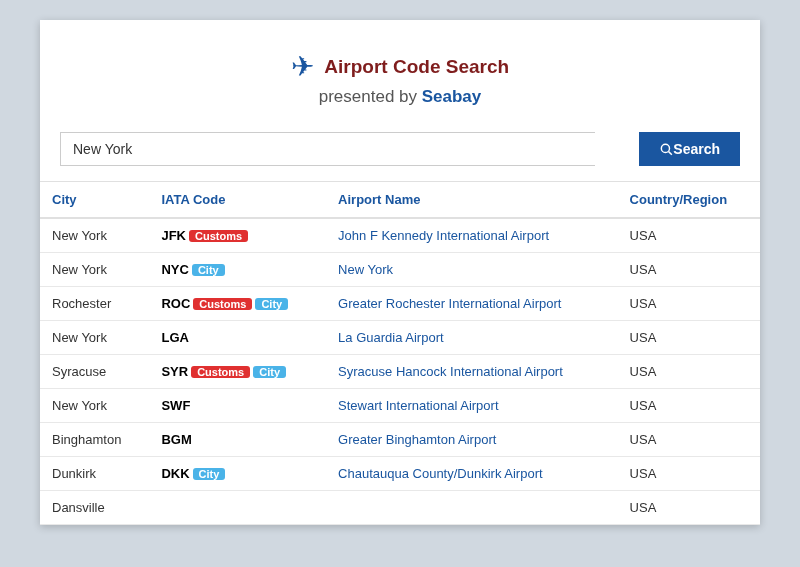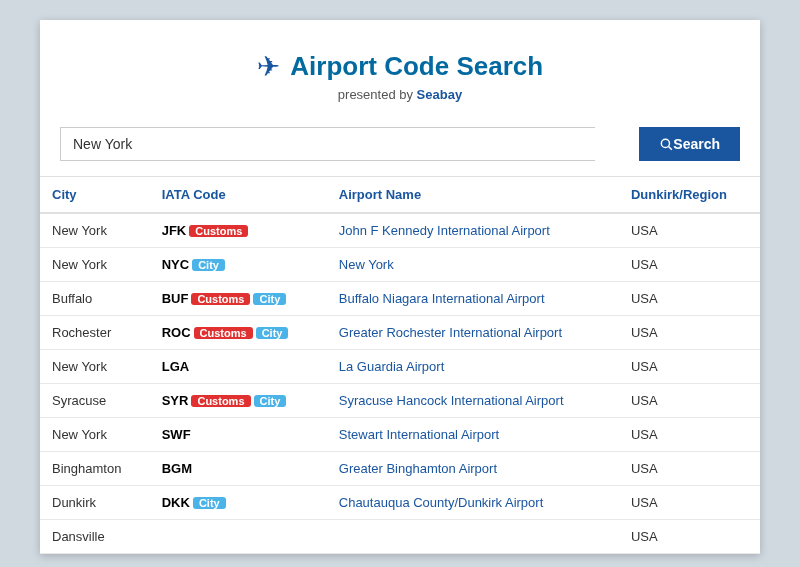--- a/index.html
+++ b/index.html
@@ -22,30 +22,30 @@
       padding: 10px 20px 15px;
     }
     .header-title {
       display: flex;
       align-items: center;
       justify-content: center;
       gap: 10px;
       margin-bottom: 4px;
     }
     .header-title h1 {
-      font-size: 26px;
-      color: #0369a1;
+      font-size: 19px;
+      color: #7f1d1d;
       font-weight: bold;
     }
     .plane-icon {
       font-size: 28px;
       color: #1a56a0;
     }
     .subtitle {
-      font-size: 13px;
+      font-size: 17px;
       color: #555;
     }
     .subtitle strong {
       color: #1a56a0;
       font-weight: bold;
     }
     .search-row {
       display: flex;
       padding: 10px 20px 15px;
       gap: 0;
@@ -140,43 +140,37 @@
       <span>Search</span>
     </button>
   </div>
 
   <table>
     <thead>
       <tr>
         <th>City</th>
         <th>IATA Code</th>
         <th>Airport Name</th>
-        <th>Dunkirk/Region</th>
+        <th>Country/Region</th>
       </tr>
     </thead>
     <tbody id="table-body">
     <tr>
           <td>New York</td>
           <td><span class="iata-code">JFK</span><span class="badge badge-customs">Customs</span></td>
           <td><a class="airport-link" href="#">John F Kennedy International Airport</a></td>
           <td>USA</td>
         </tr>
         <tr>
           <td>New York</td>
           <td><span class="iata-code">NYC</span><span class="badge badge-city">City</span></td>
           <td><a class="airport-link" href="#">New York</a></td>
           <td>USA</td>
         </tr>
         <tr>
-          <td>Buffalo</td>
-          <td><span class="iata-code">BUF</span><span class="badge badge-customs">Customs</span><span class="badge badge-city">City</span></td>
-          <td><a class="airport-link" href="#">Buffalo Niagara International Airport</a></td>
-          <td>USA</td>
-        </tr>
-        <tr>
           <td>Rochester</td>
           <td><span class="iata-code">ROC</span><span class="badge badge-customs">Customs</span><span class="badge badge-city">City</span></td>
           <td><a class="airport-link" href="#">Greater Rochester International Airport</a></td>
           <td>USA</td>
         </tr>
         <tr>
           <td>New York</td>
           <td><span class="iata-code">LGA</span></td>
           <td><a class="airport-link" href="#">La Guardia Airport</a></td>
           <td>USA</td>

